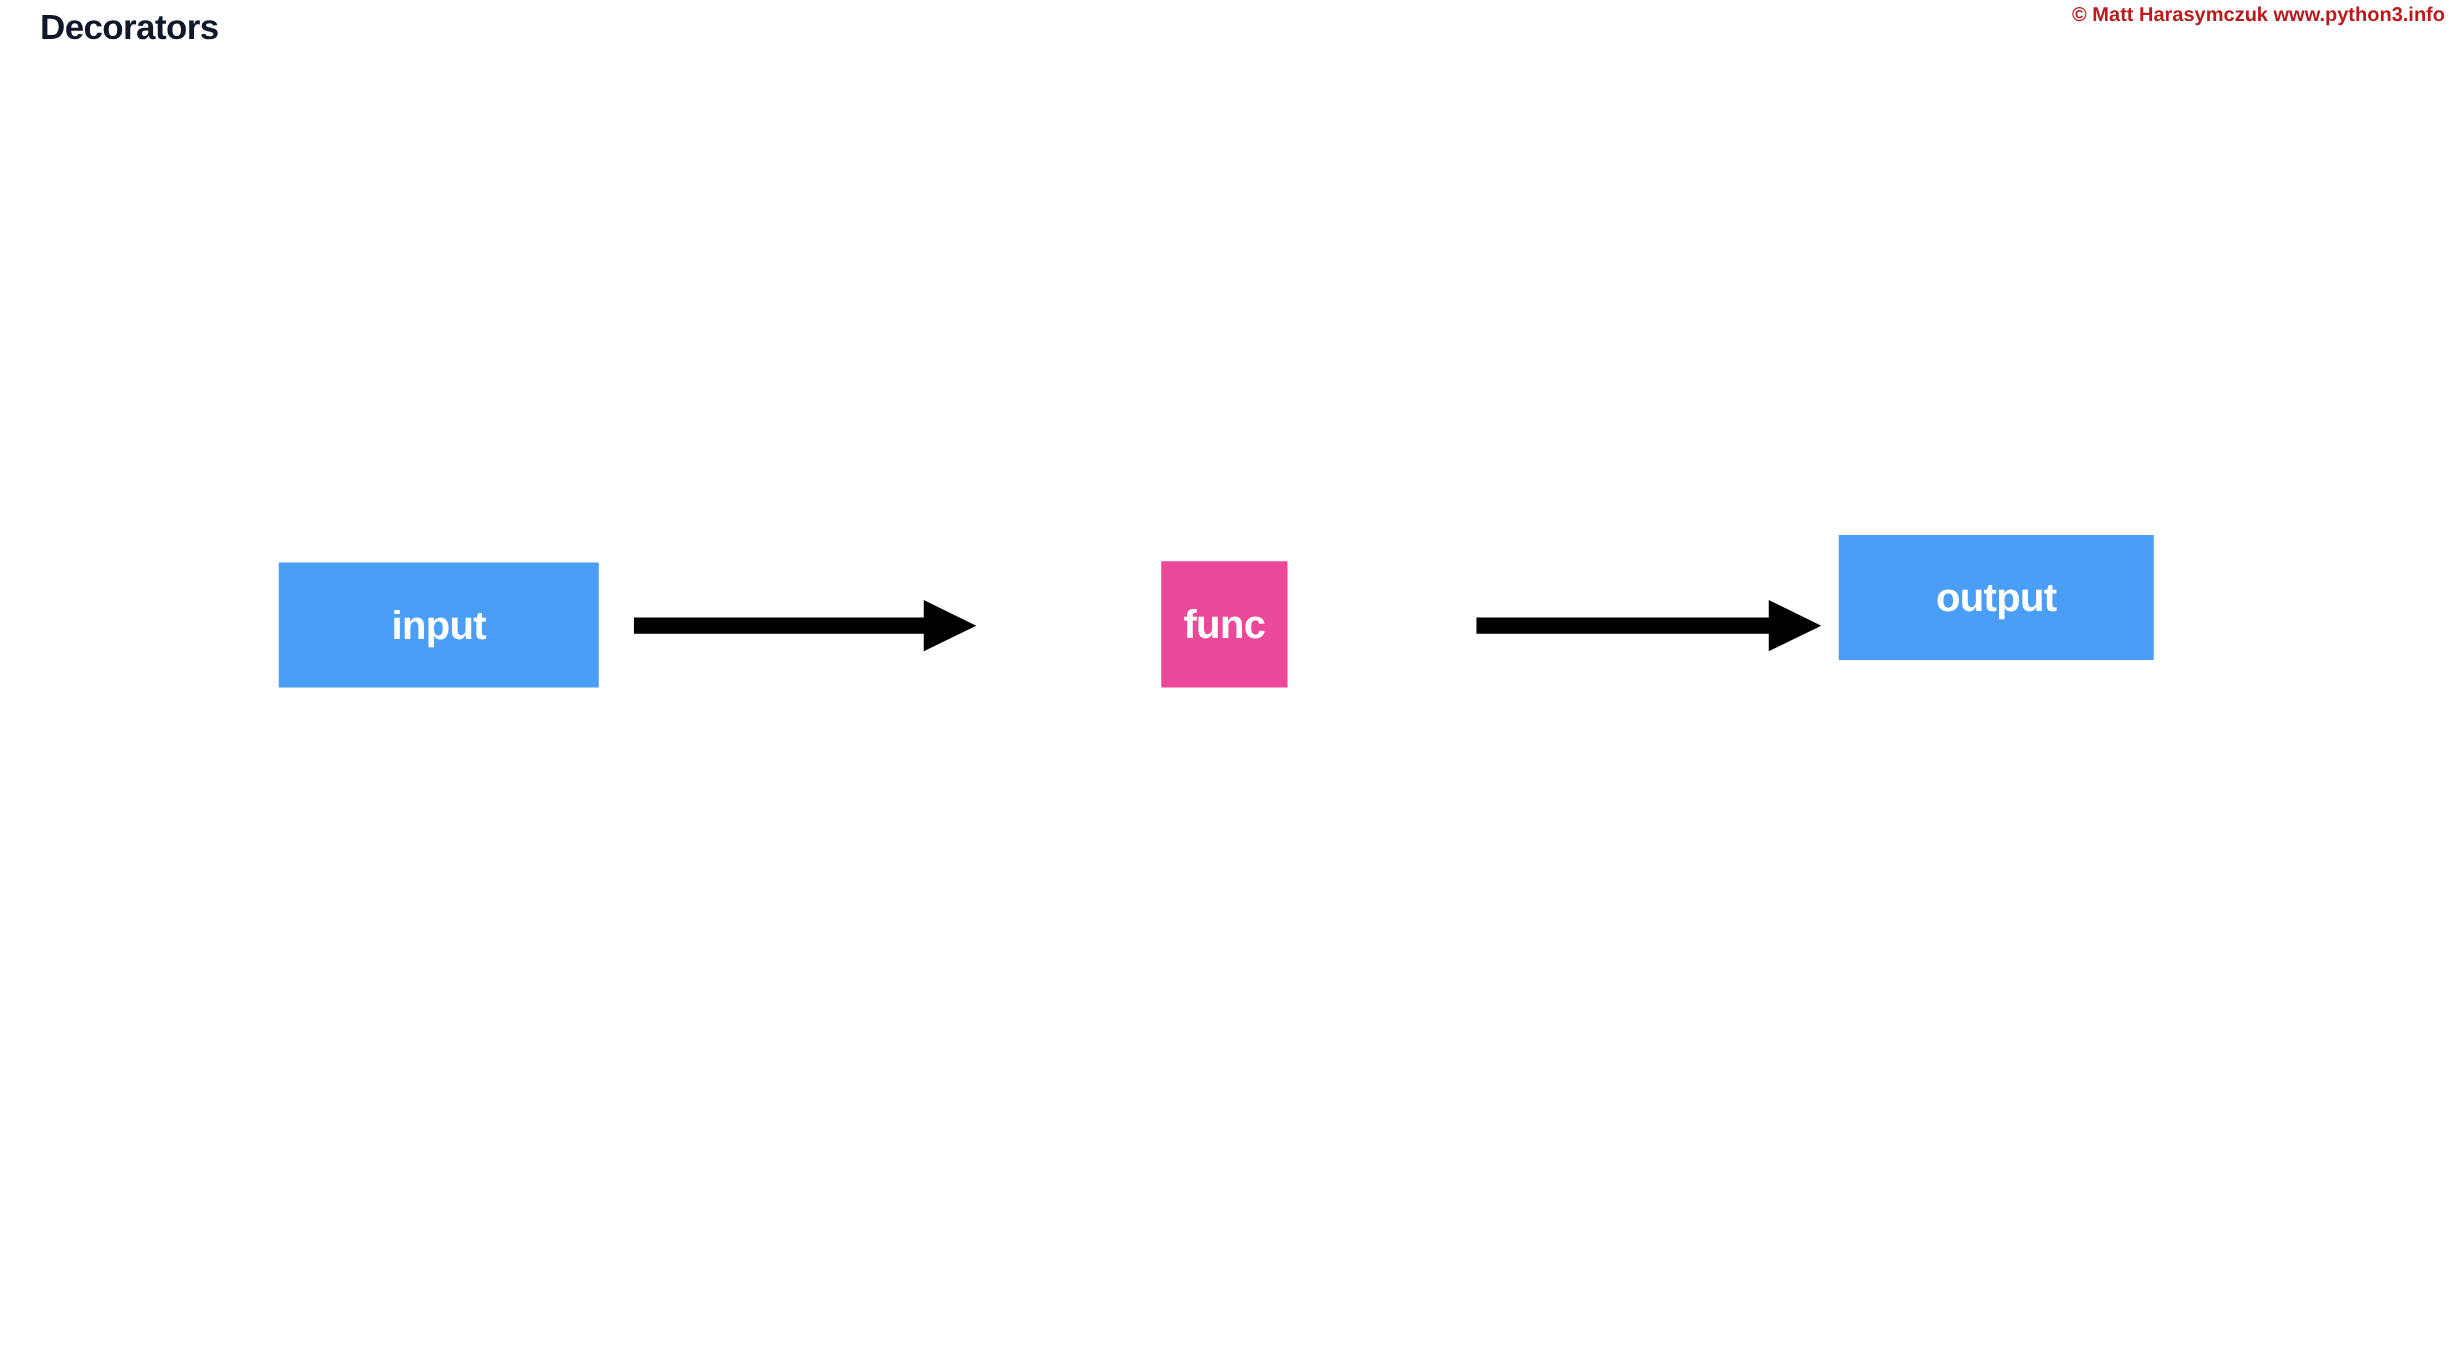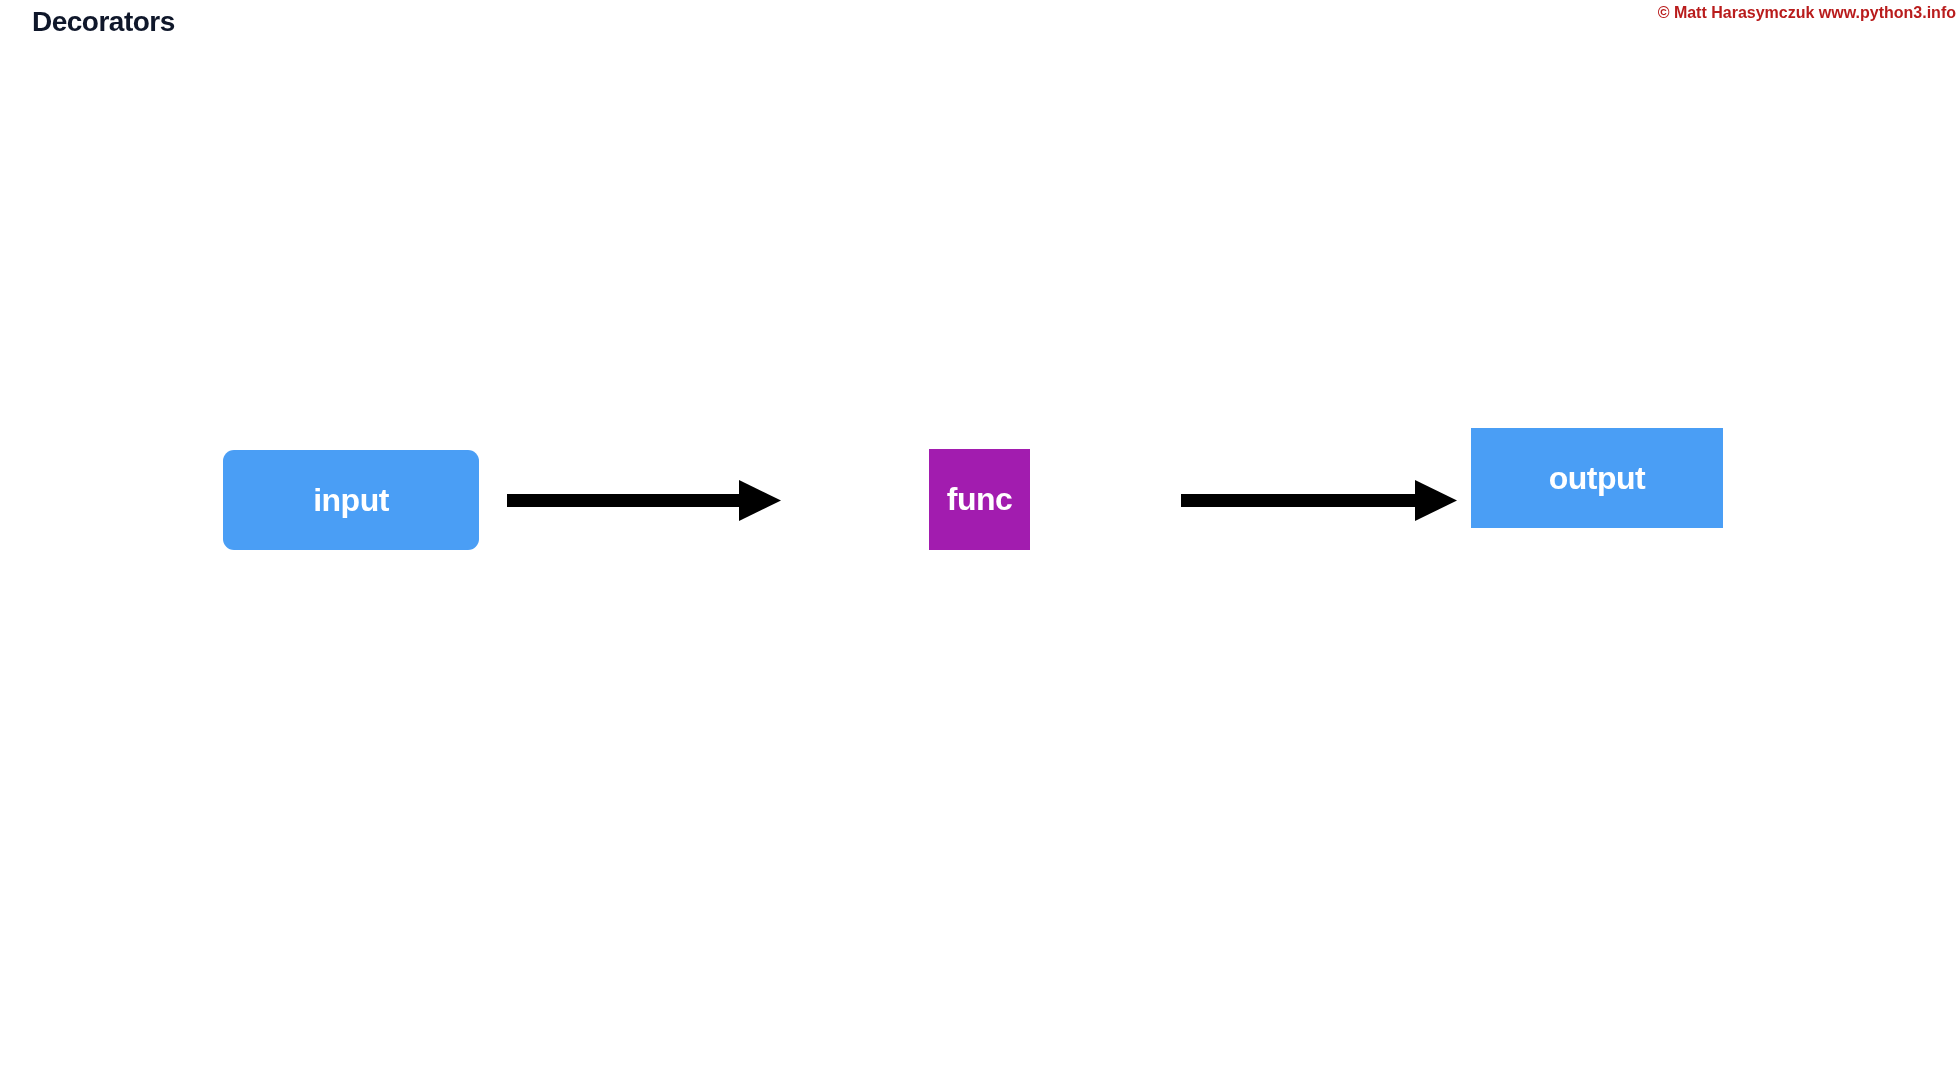--- a/index.html
+++ b/index.html
@@ -39,21 +39,21 @@
     position: absolute;
     background: #4A9EF5;
     color: #ffffff;
     font-weight: bold;
     font-size: 32px;
     display: flex;
     align-items: center;
     justify-content: center;
     letter-spacing: -0.5px;
   }
-  .node-input  { left: 223px;  top: 450px; width: 256px; height: 100px; border-radius: 11px; }
+  .node-input  { left: 223px;  top: 450px; width: 256px; height: 100px; }
   .node-func   { left: 929px;  top: 449px; width: 101px; height: 101px; }
   .node-output { left: 1471px; top: 428px; width: 252px; height: 100px; }
   .arrow {
     position: absolute;
     top: 478px;
     height: 44px;
   }
   .arrow-1 { left: 507px;  width: 274px; }
   .arrow-2 { left: 1181px; width: 276px; }
   .arrow svg { display: block; width: 100%; height: 100%; }
@@ -71,21 +71,21 @@
     <span>input</span>
   </div>
 
   <div class="arrow arrow-1">
     <svg viewBox="0 0 274 44" preserveAspectRatio="none" aria-hidden="true">
       <rect x="0" y="16" width="236" height="13" fill="#000000"></rect>
       <polygon points="232,2 274,22.5 232,43" fill="#000000"></polygon>
     </svg>
   </div>
 
-  <div class="node node-func" style="background-color: #a21caf; color: rgb(255, 255, 255); text-align: right;">
+  <div class="node node-func" style="background-color: #ec4899; color: rgb(255, 255, 255); text-align: right;">
     <span>func</span>
   </div>
 
   <div class="arrow arrow-2">
     <svg viewBox="0 0 276 44" preserveAspectRatio="none" aria-hidden="true">
       <rect x="0" y="16" width="238" height="13" fill="#000000"></rect>
       <polygon points="234,2 276,22.5 234,43" fill="#000000"></polygon>
     </svg>
   </div>
 

